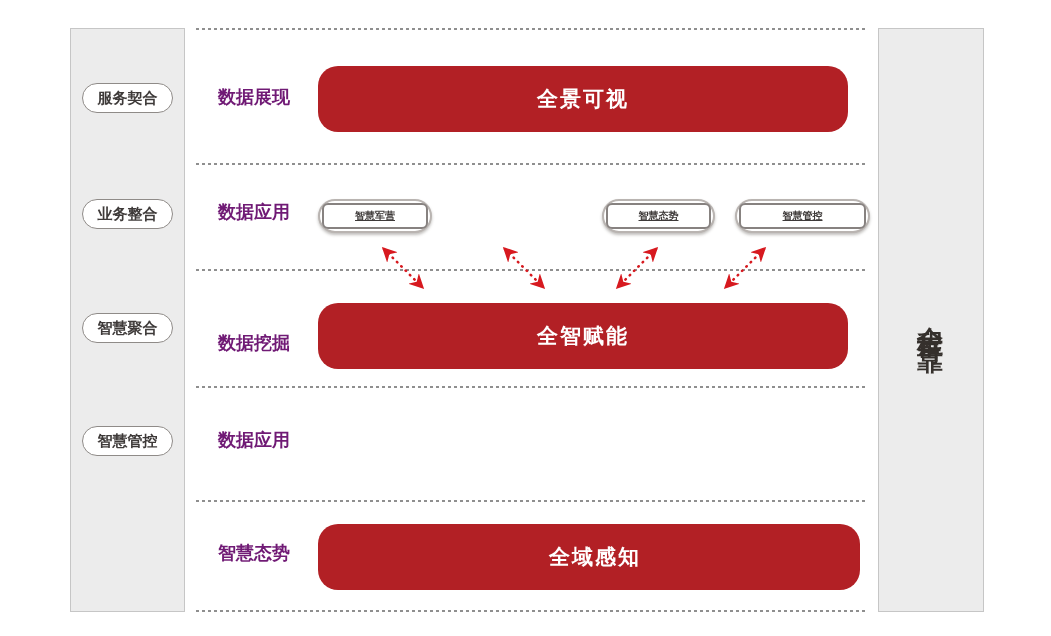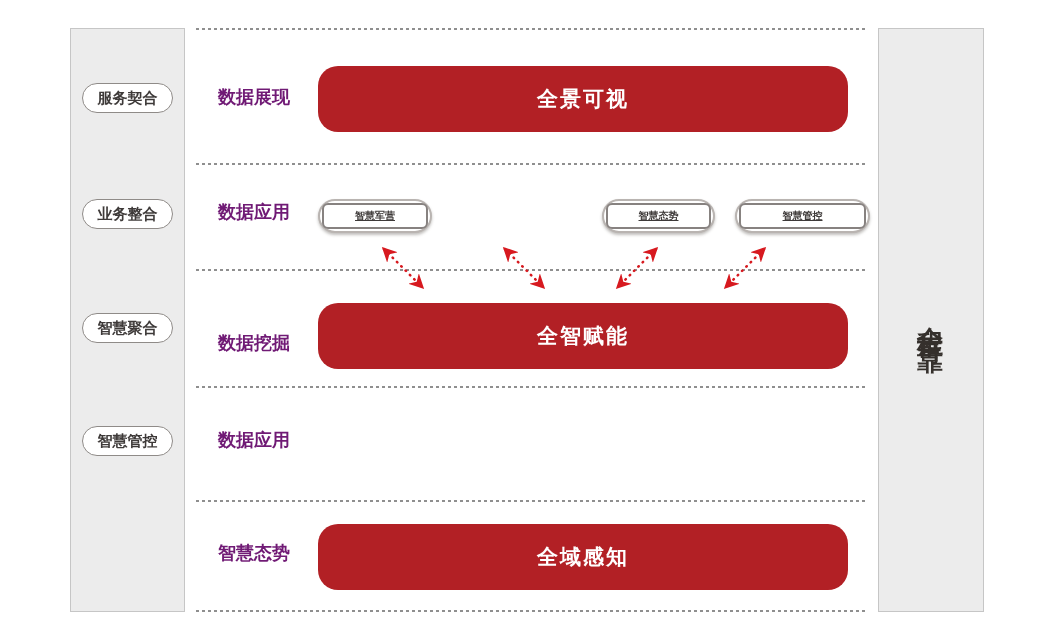--- a/index.html
+++ b/index.html
@@ -66,21 +66,21 @@
   <div class="row-label" style="top:331px;">数据挖掘</div>
   <div class="row-label" style="top:428px;">数据应用</div>
   <div class="row-label" style="top:541px;">智慧态势</div>
 
   <div class="layer-bar" style="top:66px;">
       <span>全景可视</span>
     </div>
   <div class="layer-bar" style="top:303px;">
       <span>全智赋能</span>
     </div>
-  <div class="layer-bar" style="top:524px;">
+  <div class="layer-bar" style="top:524px;padding-left:12px;">
       <span>全域感知</span>
     </div>
 
   <div class="app-pill" style="left:318px;width:114px;">
       <div class="app-pill-inner">智慧军营</div>
     </div>
   <div class="app-pill" style="left:602px;width:113px;">
       <div class="app-pill-inner">智慧态势</div>
     </div>
   <div class="app-pill" style="left:735px;width:135px;">

